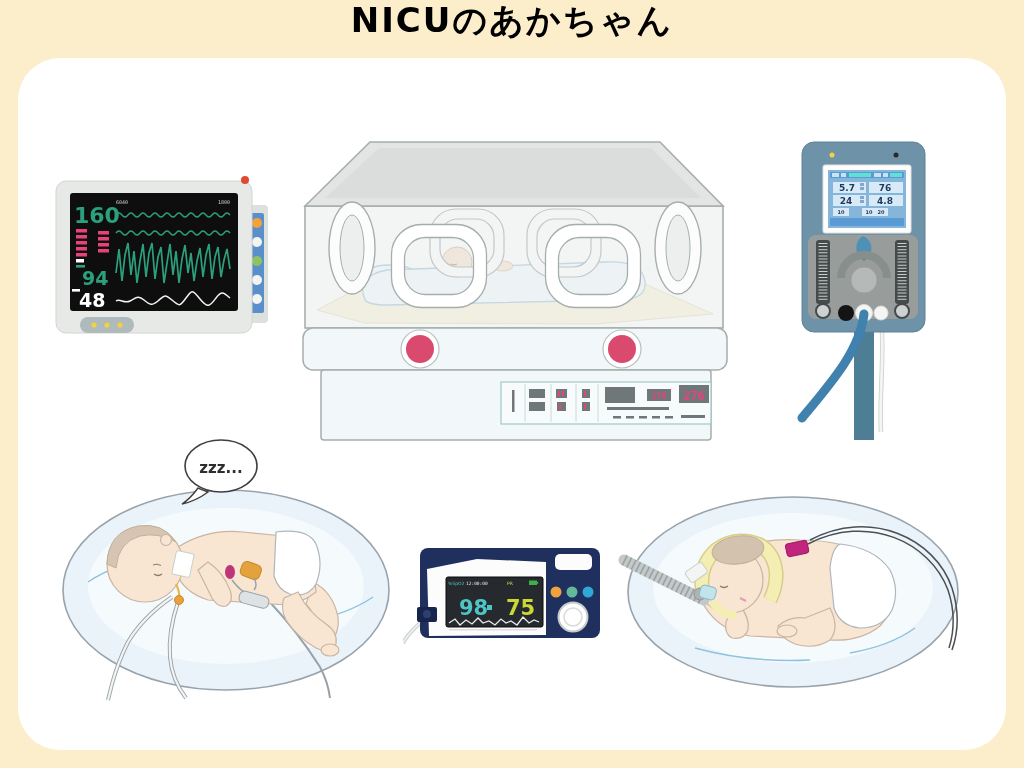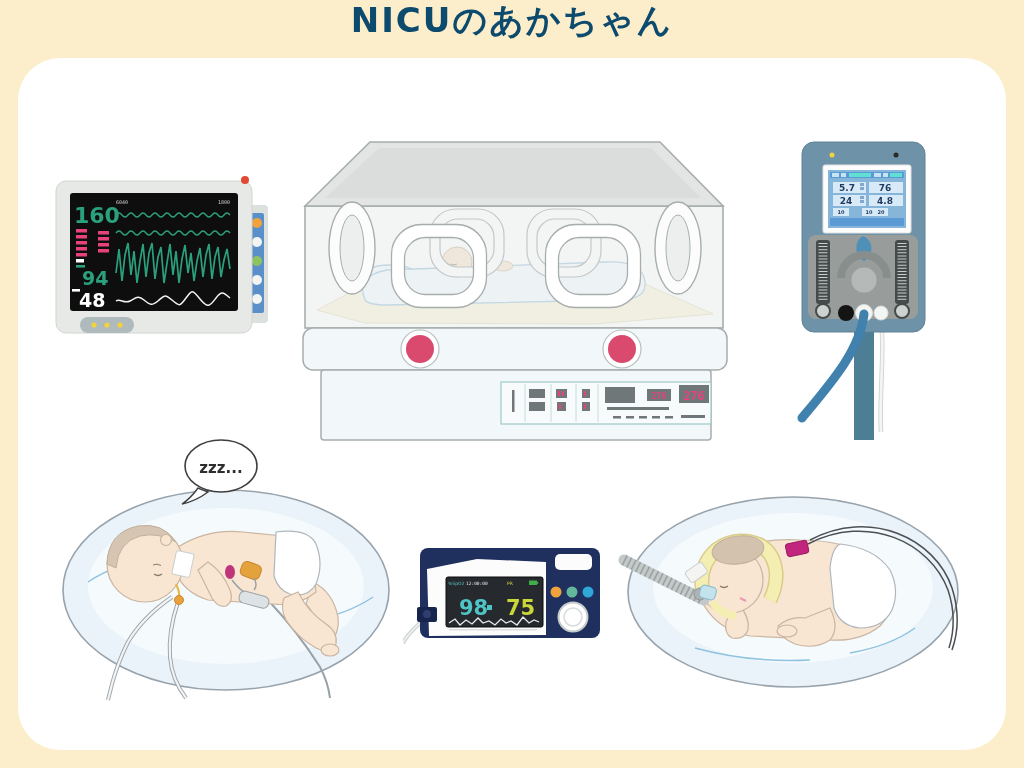--- a/index.html
+++ b/index.html
@@ -1,19 +1,19 @@
 <!DOCTYPE html>
 <html><head>
 <meta charset="utf-8">
 <style>
   html,body{margin:0;padding:0;}
   .stage{position:relative;width:1024px;height:768px;background:#FCEECB;overflow:hidden;font-family:"DejaVu Sans","Liberation Sans",sans-serif;}
   .panel{position:absolute;left:18px;top:58px;width:988px;height:692px;background:#FFFFFF;border-radius:42px;}
   .title{position:absolute;top:0;left:0;right:0;height:42px;display:flex;align-items:center;justify-content:center;
-         font-size:34px;font-weight:800;color:#0c4a6e;letter-spacing:2px;}
+         font-size:34px;font-weight:800;color:#000000;letter-spacing:2px;}
   .abs{position:absolute;}
   svg text{font-family:"DejaVu Sans","Liberation Sans",sans-serif;}
   .seg{font-family:"DejaVu Sans Mono","Liberation Mono",monospace;}
 </style>
 </head>
 <body>
 
 <div class="stage">
   <div class="panel"></div>
   <div class="title">NICUのあかちゃん</div>

